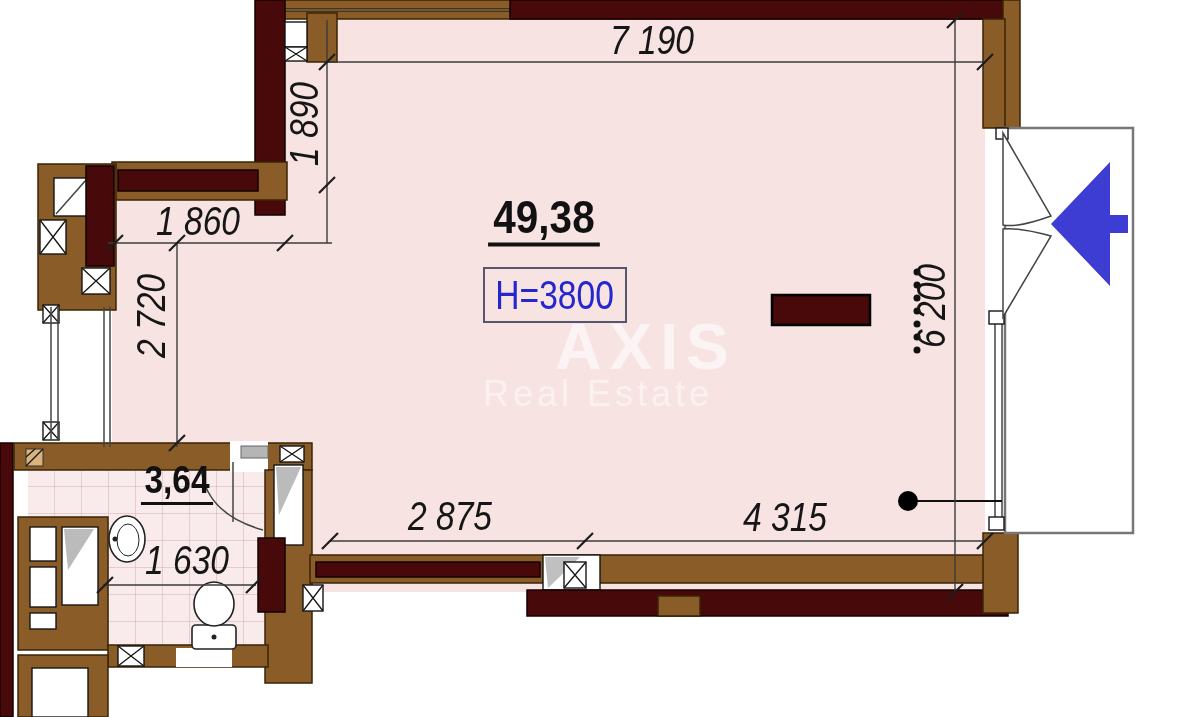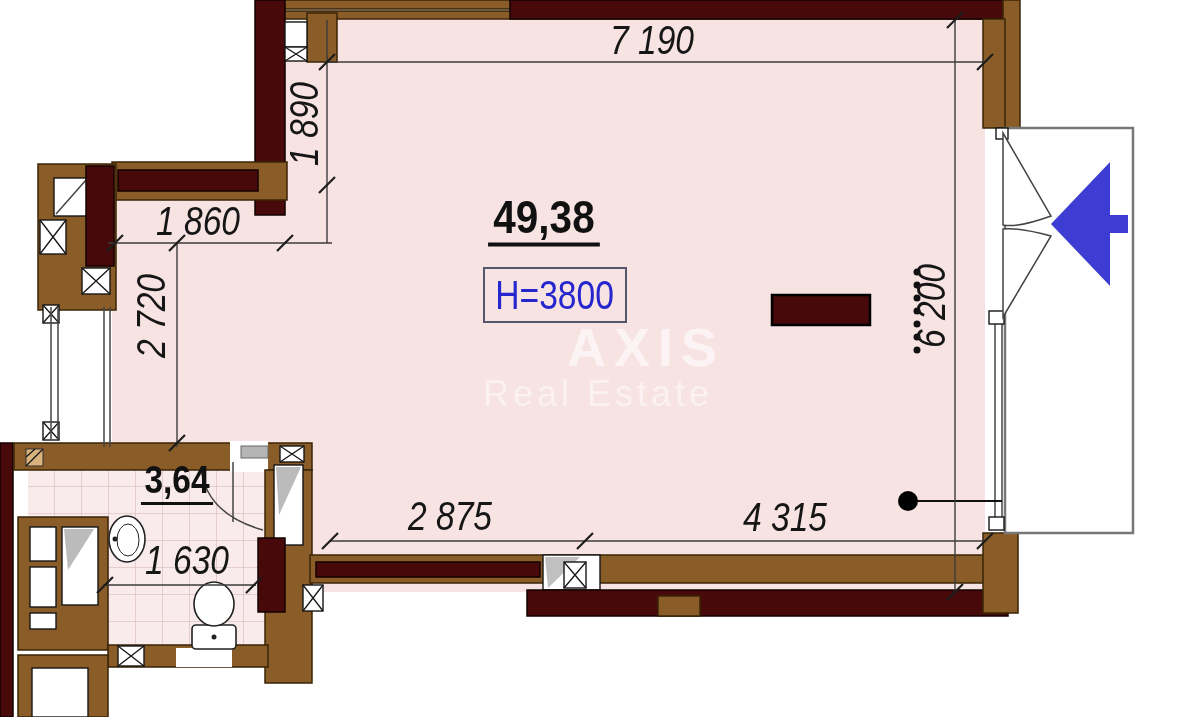--- a/index.html
+++ b/index.html
@@ -25,21 +25,21 @@
   .lbl{position:absolute;transform:translate(-50%,-50%) scaleX(.84);font-size:40px;
        font-style:italic;color:#161616;white-space:nowrap;line-height:1;}
   .lbl.vert{transform:translate(-50%,-50%) rotate(-90deg) scaleX(.84);}
   .area-main{position:absolute;transform:translate(-50%,-50%) scaleX(.88);font-size:46px;
        font-weight:bold;color:#111;border-bottom:4px solid #111;padding:0 6px 3px;white-space:nowrap;line-height:1;}
   .area-bath{position:absolute;transform:translate(-50%,-50%) scaleX(.88);font-size:38px;
        font-weight:bold;color:#111;border-bottom:3px solid #111;padding:0 4px 3px;white-space:nowrap;line-height:1;}
   .hbox{position:absolute;left:483px;top:267px;width:140px;height:52px;border:2px solid #55556e;
        display:flex;align-items:center;justify-content:center;background:transparent;}
   .hbox span{color:var(--height_blue,#2626cf);font-size:40px;transform:scaleX(.84);white-space:nowrap;line-height:1;}
-  .wm1{position:absolute;transform:translate(-50%,-50%);font-size:54px;font-weight:bold;
+  .wm1{position:absolute;transform:translate(-50%,-50%);font-size:64px;font-weight:bold;
        color:rgba(255,255,255,.62);letter-spacing:8px;white-space:nowrap;}
   .wm2{position:absolute;transform:translate(-50%,-50%);font-size:36px;
        color:rgba(255,255,255,.5);letter-spacing:4px;white-space:nowrap;}
 </style>
 </head>
 <body>
 
 <div id="canvas">
 <svg width="1200" height="717" viewBox="0 0 1200 717">
   <defs>

